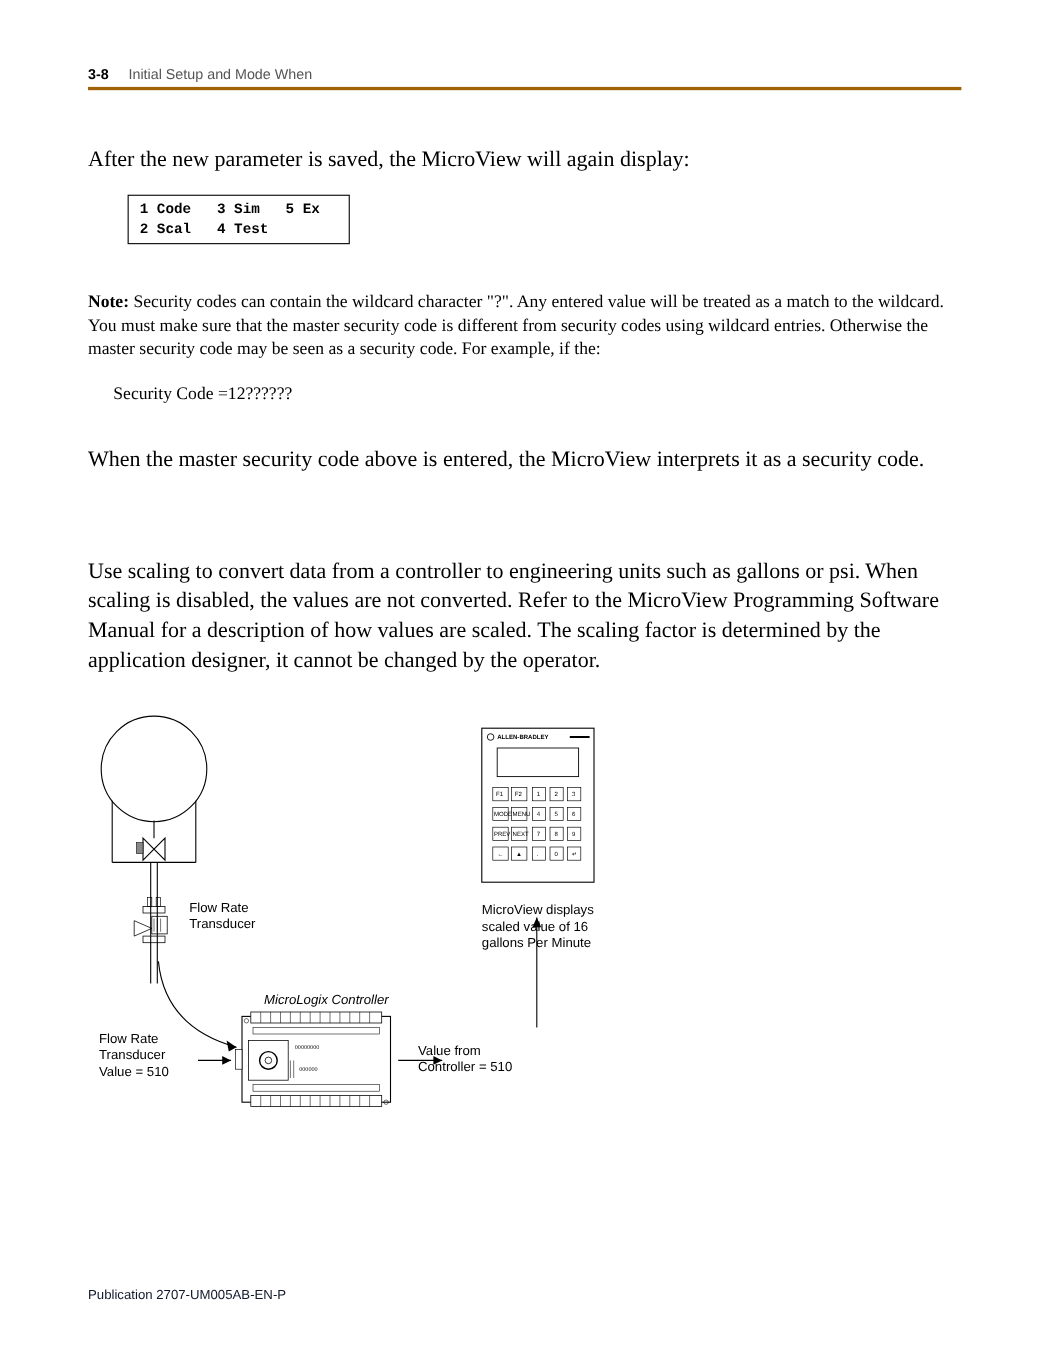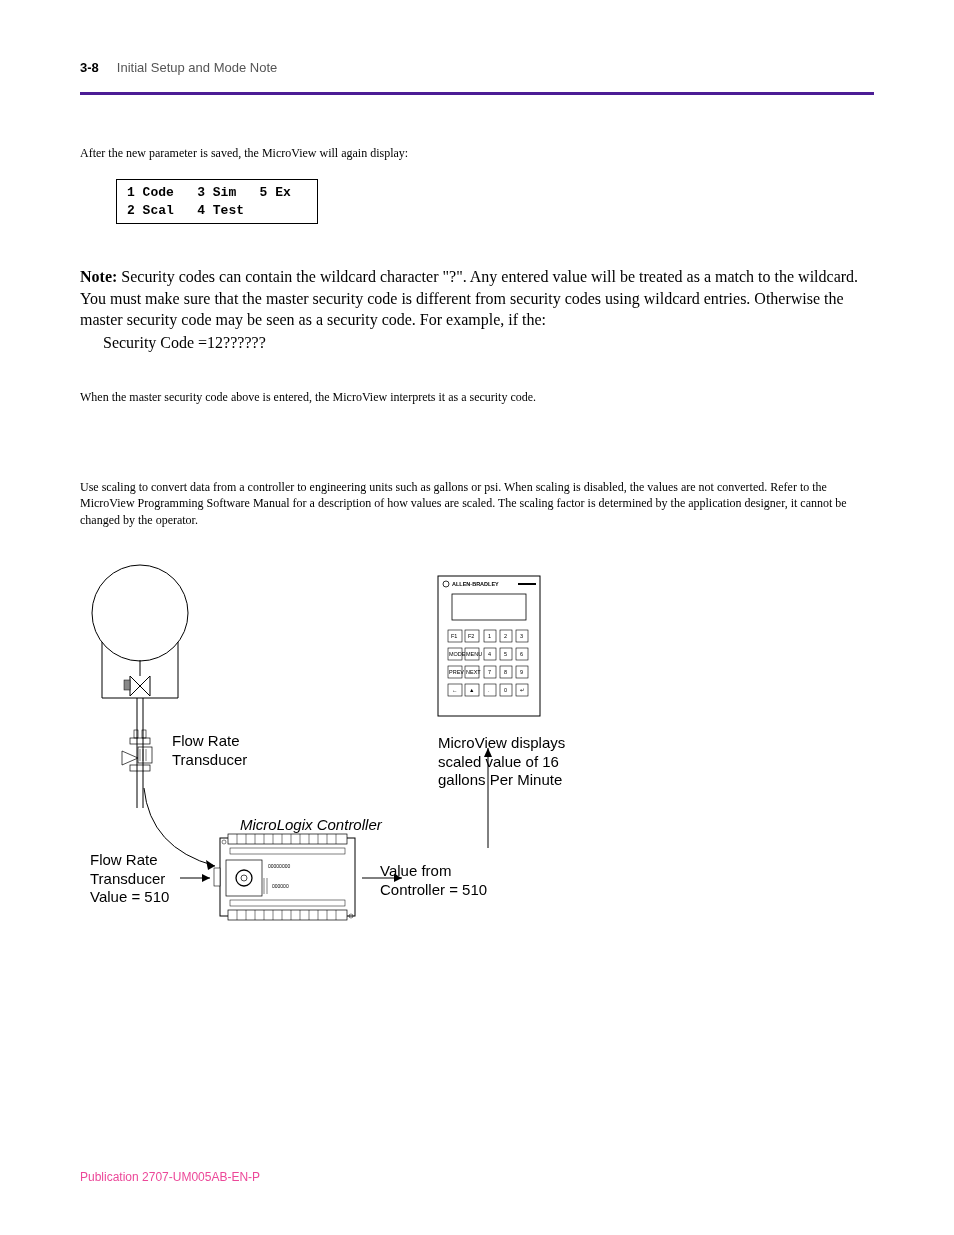--- a/index.html
+++ b/index.html
@@ -9,22 +9,22 @@
     font-family: Georgia, 'Times New Roman', serif;
     color: #000;
     width: 954px;
   }
   .page {
     padding: 60px 80px 30px 80px;
   }
   .header-row {
     display: flex;
     align-items: baseline;
-    border-bottom: 3px solid #4c1d95;
-    padding-bottom: 17px;
+    border-bottom: 3px solid #a16207;
+    padding-bottom: 4px;
     margin-bottom: 50px;
     font-family: Arial, Helvetica, sans-serif;
     font-size: 13px;
     color: #555;
   }
   .header-page {
     font-weight: bold;
     color: #000;
     margin-right: 18px;
   }
@@ -40,39 +40,39 @@
     flex: 1;
   }
   .section-heading {
     font-family: Arial, Helvetica, sans-serif;
     font-weight: bold;
     font-size: 22px;
     line-height: 1.25;
     margin: 0;
   }
   .para {
-    font-size: 12px;
+    font-size: 20px;
     line-height: 1.35;
     margin: 0 0 10px 0;
   }
   .display-box {
     border: 1px solid #000;
     display: inline-block;
     padding: 4px 26px 4px 10px;
     margin: 8px 0 26px 36px;
     font-family: 'Courier New', monospace;
     font-size: 13px;
     font-weight: bold;
     line-height: 1.35;
     white-space: pre;
   }
   .note-block {
     font-size: 16px;
     line-height: 1.35;
-    margin-bottom: 0;
+    margin-bottom: 18px;
   }
   .note-label {
     font-weight: bold;
   }
   .code-indent {
     margin-left: 23px;
     font-size: 16px;
     line-height: 1.5;
   }
   .spacer-top {
@@ -90,45 +90,45 @@
     position: absolute;
     left: 0;
     top: 0;
   }
   .footer {
     position: absolute;
     left: 80px;
     top: 1170px;
     font-family: Arial, Helvetica, sans-serif;
     font-size: 12px;
-    color: #ec4899;
+    color: #0f172a;
   }
   .mv-key {
     stroke: #000;
     fill: #fff;
     stroke-width: 0.6;
   }
   .mv-key-text {
     font-family: Arial, Helvetica, sans-serif;
     font-size: 5.5px;
   }
   .diagram-label {
     position: absolute;
     font-family: Arial, Helvetica, sans-serif;
-    font-size: 15px;
+    font-size: 12px;
     line-height: 1.25;
   }
 </style>
 </head>
 <body>
 
 <div class="page">
   <div class="header-row">
     <span class="header-page">3-8</span>
-    <span>Initial Setup and Mode Note</span>
+    <span>Initial Setup and Mode When</span>
   </div>
 
   <div class="body-col-wrap">
 
     <div class="right-col">
       <p class="para">After the new parameter is saved, the MicroView will again display:</p>
 
       <div class="display-box">1 Code   3 Sim   5 Ex<br>2 Scal   4 Test</div>
 
       <p class="note-block">

